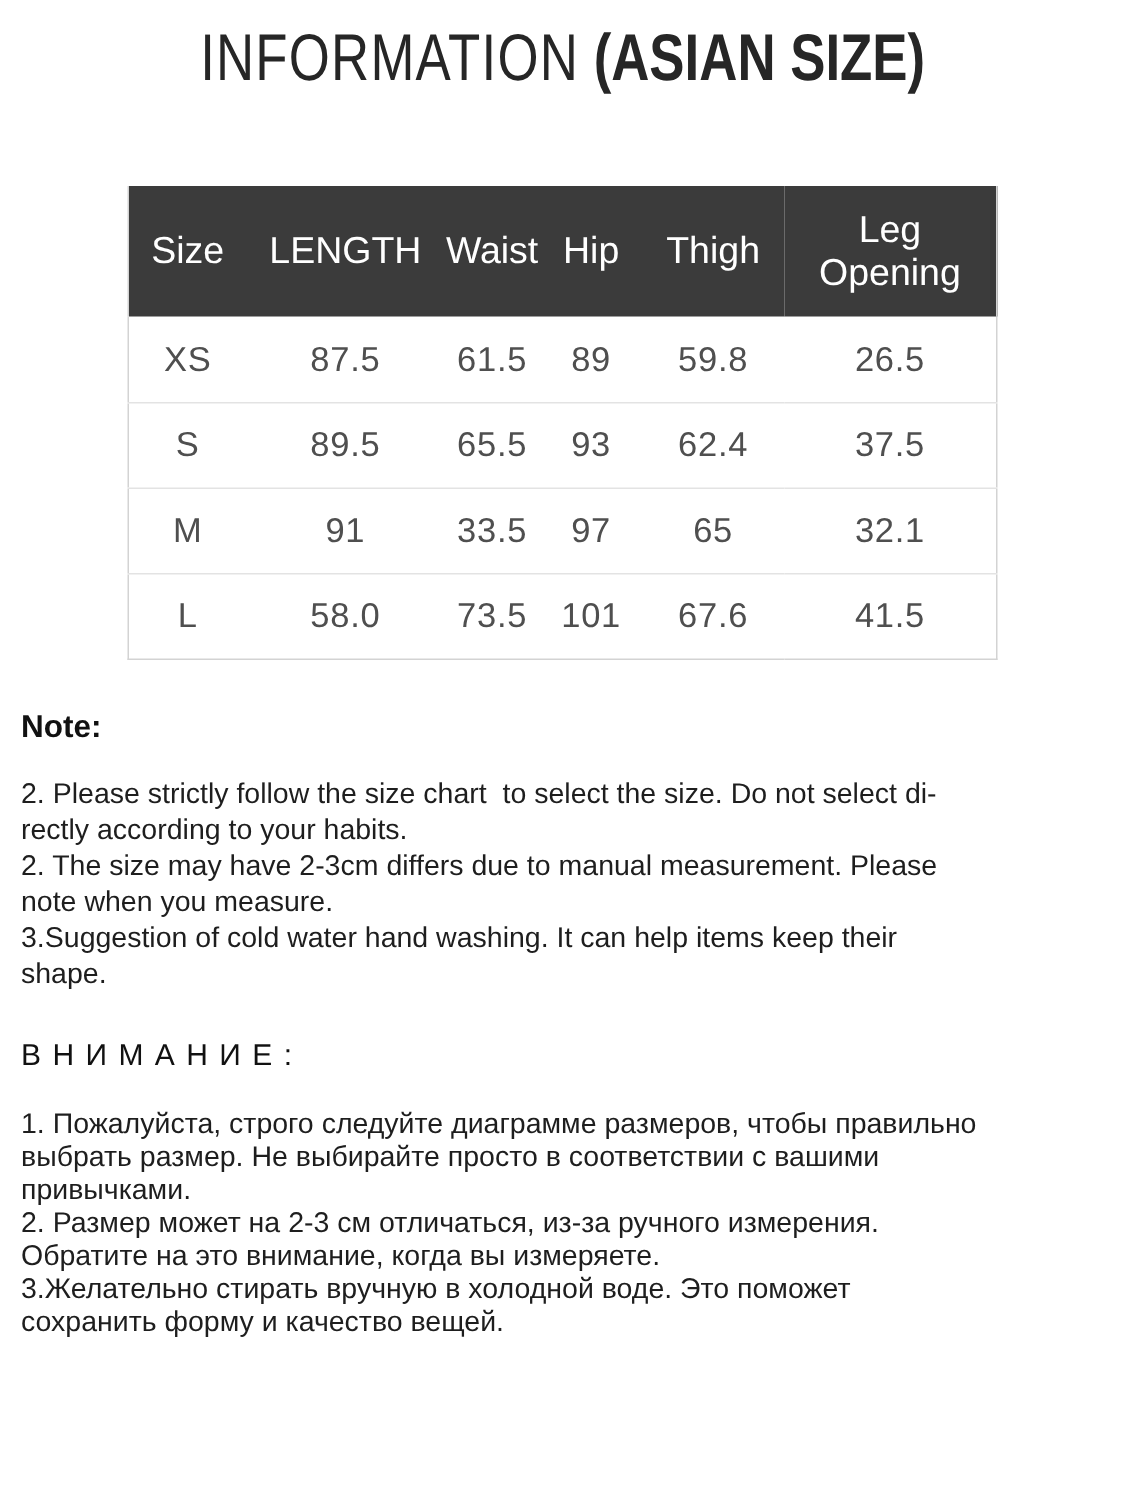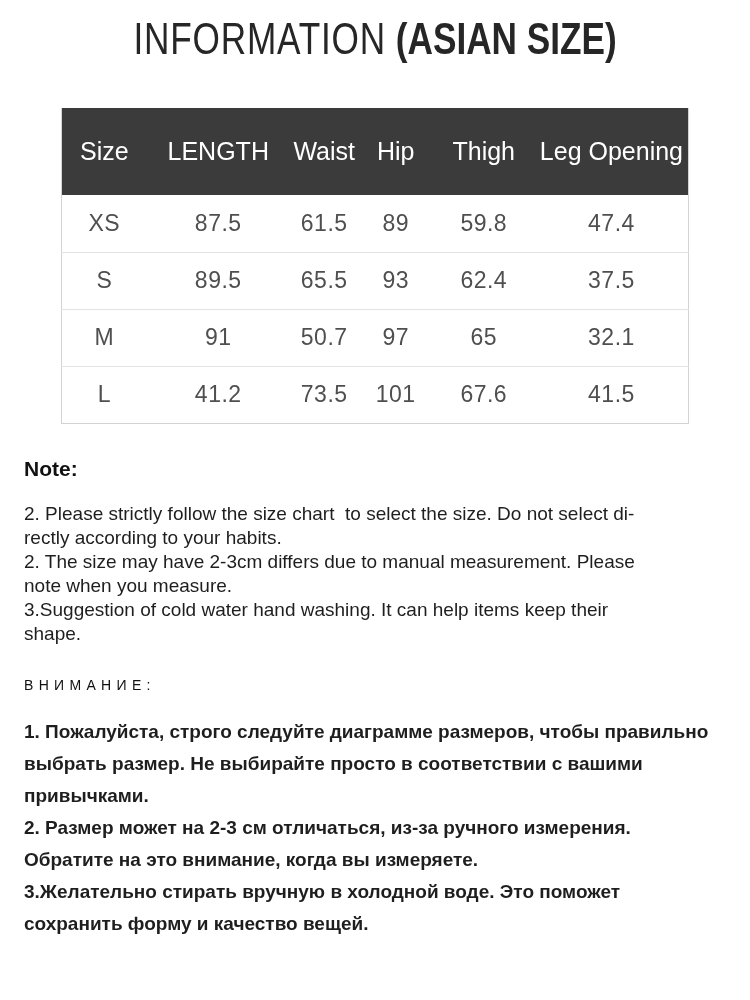--- a/index.html
+++ b/index.html
@@ -24,22 +24,22 @@
     transform-origin: center top;
     font-size: 44px;
     line-height: 1.05;
     white-space: nowrap;
   }
   .title-regular { font-weight: 400; letter-spacing: 1px; }
   .title-bold { font-weight: 700; letter-spacing: 0; }
 
   
   .size-table {
-    width: 628px;
-    margin: 24px auto 0 auto;
+    width: 580px;
+    margin: 40px auto 0 auto;
     border-collapse: collapse;
     table-layout: fixed;
     border-left: 1px solid #d3d3d3;
     border-right: 1px solid #d3d3d3;
     border-bottom: 1px solid #d3d3d3;
   }
   .size-table thead th {
     background: #3b3b3b;
     color: #ffffff;
     height: 87px;
@@ -53,48 +53,47 @@
     text-align: center;
     vertical-align: middle;
     font-size: 23px;
     font-weight: 400;
     color: #4f4f4f;
     letter-spacing: 0.5px;
   }
   .size-table tbody tr + tr td { border-top: 1px solid #e3e3e3; }
 
   
-  .notes { padding: 0 24px; color: #1e1e1e; }
+  .notes { padding: 0 14px; color: #1e1e1e; }
   .note-heading {
     margin-top: 33px;
     font-size: 21px;
     font-weight: 700;
     color: #111111;
   }
   .note-items { margin-top: 21px; }
   .note-item {
     font-size: 19px;
     line-height: 24px;
     white-space: pre-wrap;
     color: #1e1e1e;
   }
   .attention-heading {
     margin-top: 31px;
-    font-size: 14px;
+    font-size: 20px;
     font-weight: 500;
     letter-spacing: 0.38em;
     color: #111111;
   }
   .attention-items { margin-top: 23px; }
   .attention-item {
     font-size: 19px;
-    line-height: 32px;
+    line-height: 22px;
     white-space: pre-wrap;
     color: #1e1e1e;
-    font-weight: bold;
   }
 </style>
 </head>
 <body>
 
 <div class="page">
 
   <h1 class="title">
     <span class="title-inner"><span class="title-regular">INFORMATION</span><span class="title-bold"> (ASIAN SIZE)</span></span>
   </h1>
@@ -118,41 +117,41 @@
         <th>Leg Opening</th>
       </tr>
     </thead>
     <tbody>
       <tr>
         <td>XS</td>
         <td>87.5</td>
         <td>61.5</td>
         <td>89</td>
         <td>59.8</td>
-        <td>47.4</td>
+        <td>26.5</td>
       </tr>
       <tr>
         <td>S</td>
         <td>89.5</td>
         <td>65.5</td>
         <td>93</td>
         <td>62.4</td>
         <td>37.5</td>
       </tr>
       <tr>
         <td>M</td>
         <td>91</td>
-        <td>50.7</td>
+        <td>33.5</td>
         <td>97</td>
         <td>65</td>
         <td>32.1</td>
       </tr>
       <tr>
         <td>L</td>
-        <td>41.2</td>
+        <td>58.0</td>
         <td>73.5</td>
         <td>101</td>
         <td>67.6</td>
         <td>41.5</td>
       </tr>
     </tbody>
   </table>
 
   <div class="notes">
     <div class="note-heading">Note:</div>

